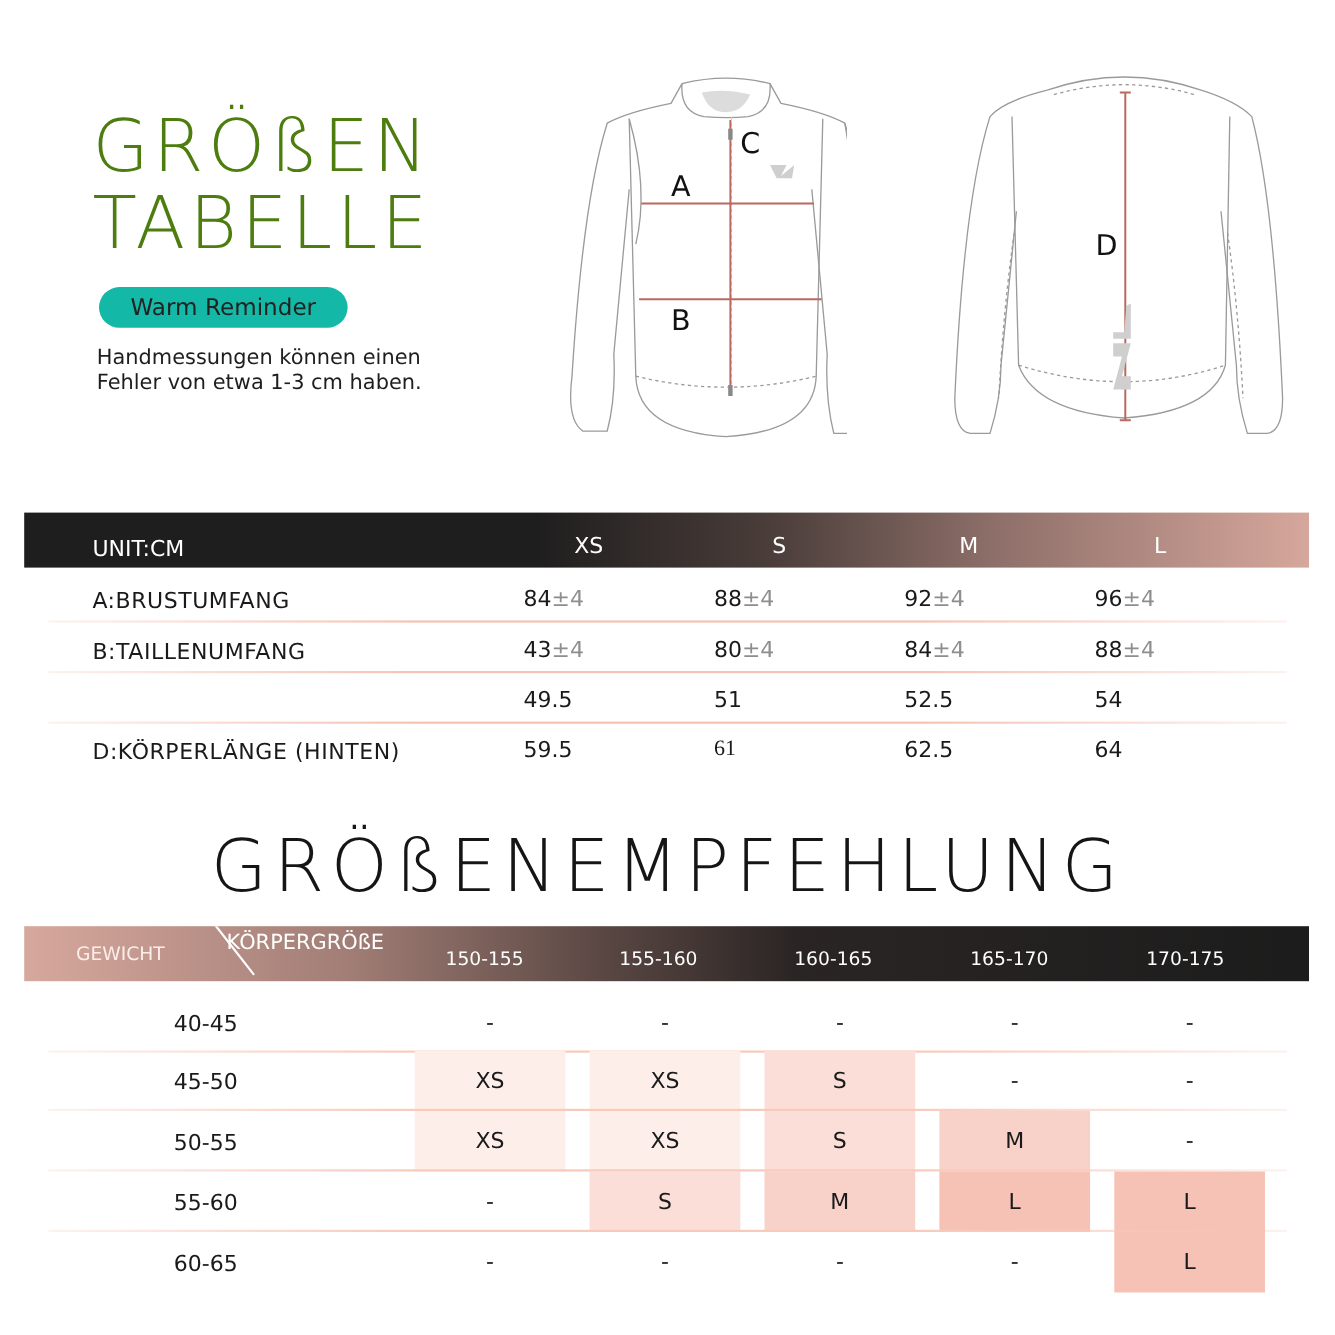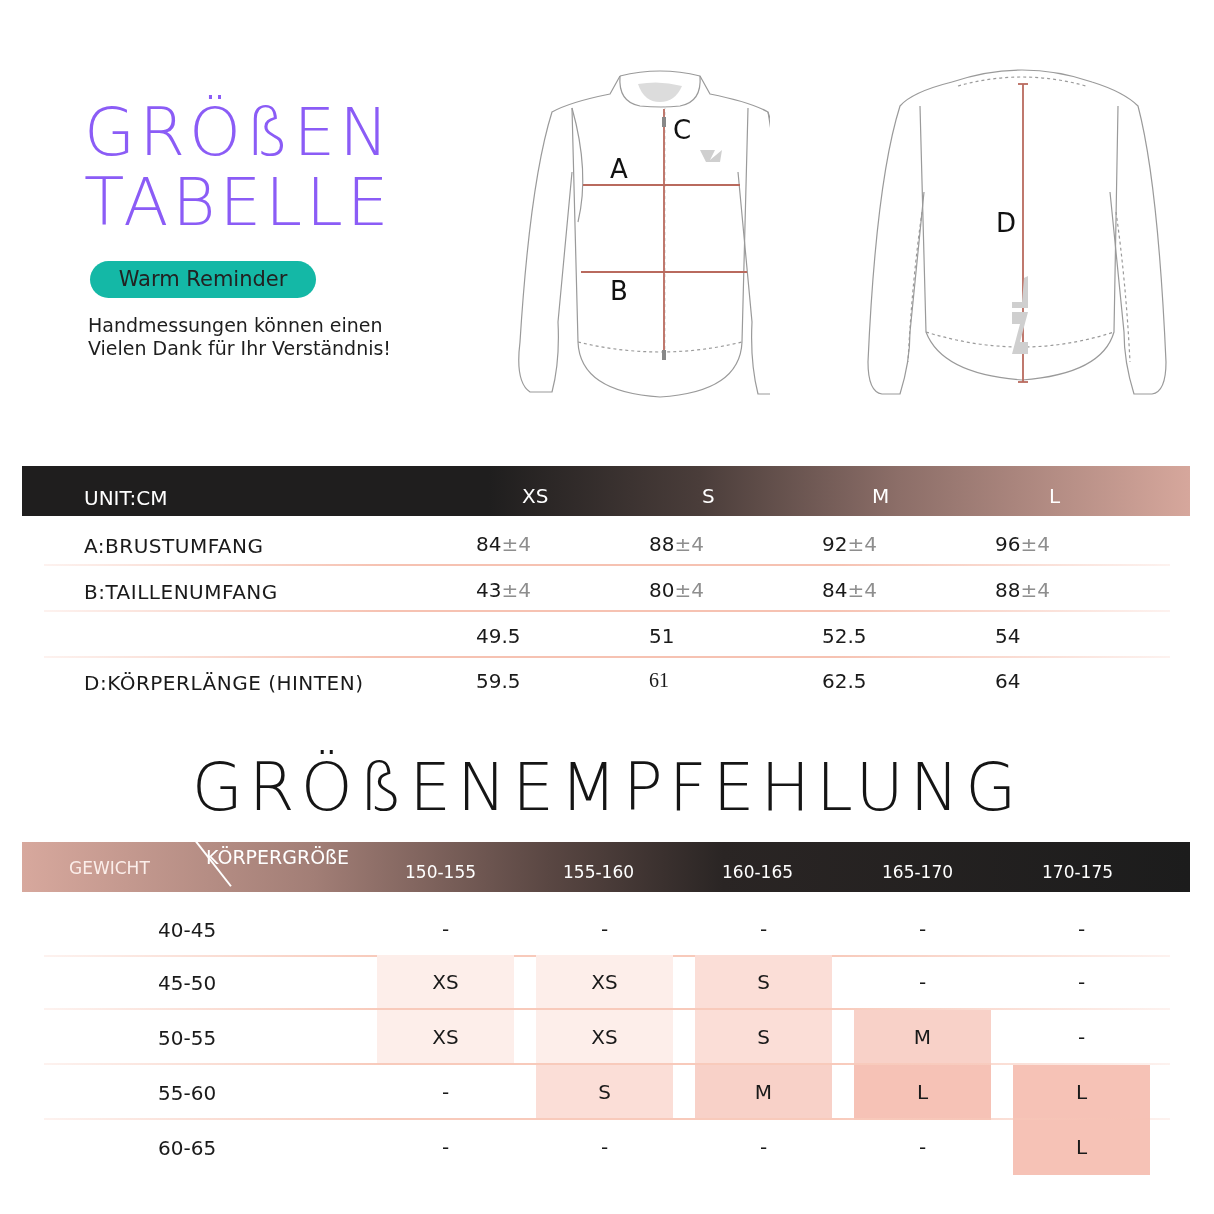--- a/index.html
+++ b/index.html
@@ -1,19 +1,19 @@
 <!DOCTYPE html>
 <html><head>
 <meta charset="utf-8">
 <style>
   * { margin:0; padding:0; box-sizing:border-box; }
   html, body { width:1214px; height:1214px; background:#ffffff; overflow:hidden; }
   body { position:relative; font-family:"DejaVu Sans", sans-serif; color:#1a1a1a; }
 
-  .title { position:absolute; left:84px; top:98px; font-family:"DejaVu Sans", sans-serif; font-weight:200; font-size:66px; line-height:70px; letter-spacing:4px; color:#8b5cf6; }
+  .title { position:absolute; left:84px; top:98px; font-family:"DejaVu Sans", sans-serif; font-weight:200; font-size:66px; line-height:70px; letter-spacing:4px; color:#4d7c0f; }
   .title span { display:block; }
 
   .badge { position:absolute; left:90px; top:261px; width:226px; height:37px; border-radius:19px; background:#14b8a6; font-size:21px; line-height:37px; text-align:center; color:#222; }
 
   .note { position:absolute; left:88px; top:314px; font-size:19px; line-height:23px; color:#1e1e1e; }
   .note span { display:block; }
 
   .garment { position:absolute; top:62px; }
 
   
@@ -43,21 +43,21 @@
 </head>
 <body>
 
 <div class="title">
   <span>GRÖßEN</span>
   <span>TABELLE</span>
 </div>
 <div class="badge">Warm Reminder</div>
 <div class="note">
   <span>Handmessungen können einen</span>
-  <span>Vielen Dank für Ihr Verständnis!</span>
+  <span>Fehler von etwa 1-3 cm haben.</span>
 </div>
 
 <svg class="garment" style="left:510px;" width="260" height="340" viewBox="0 0 260 340">
   <g fill="none" stroke="#9a9a9a" stroke-width="1.2">
     <path d="M110 14 Q150 4 190 14 L200 32 Q240 40 258 50 Q280 120 290 280"></path>
     <path d="M110 14 L100 32 Q60 40 42 50 Q20 120 10 280"></path>
     <path d="M10 280 Q5 320 20 330 L42 330 Q50 300 48 260 L62 110"></path>
     <path d="M258 50 Q272 130 280 290 Q285 328 270 332 L248 332 Q240 300 242 260 L228 110"></path>
     <path d="M62 46 L68 280 Q70 330 150 335 Q230 330 232 280 L238 46"></path>
     <path d="M110 14 Q108 40 130 44 Q152 46 170 44 Q192 40 190 14"></path>

